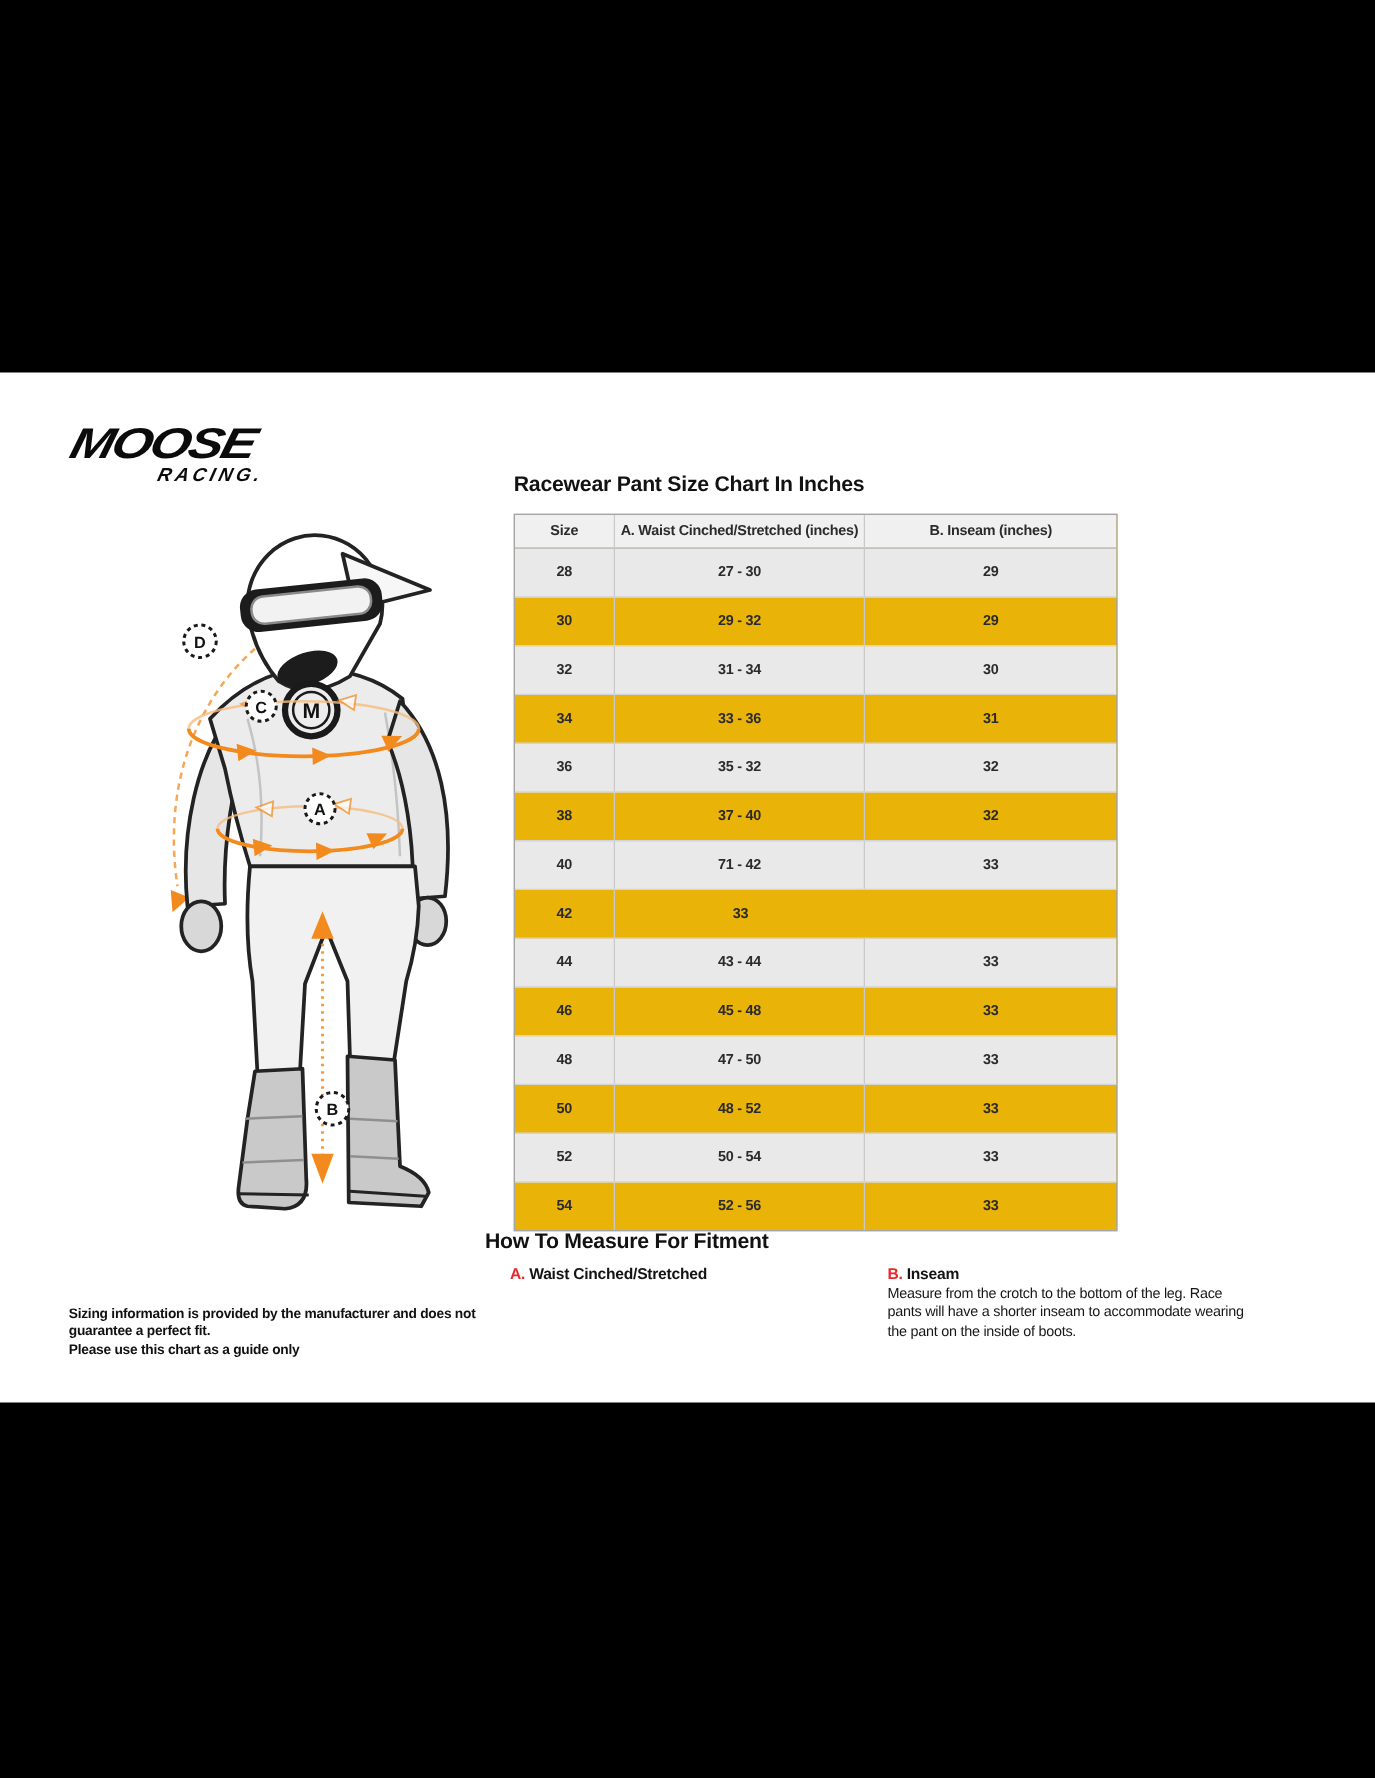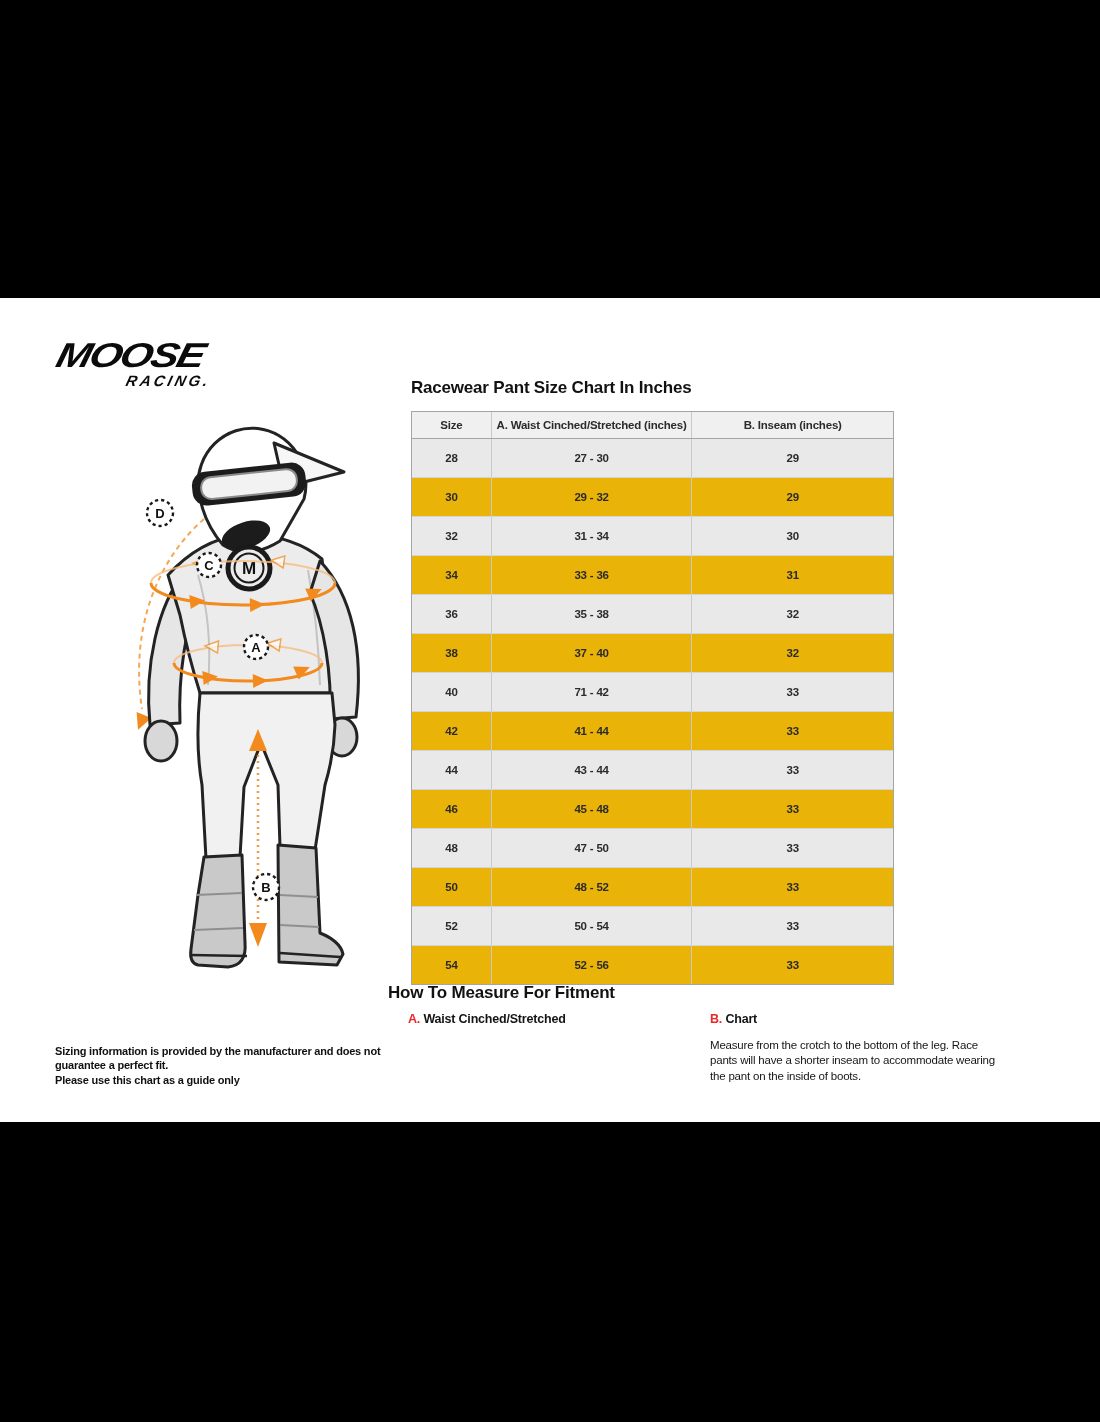--- a/index.html
+++ b/index.html
@@ -25,21 +25,21 @@
   .td{font-size:11.5px;font-weight:bold;color:#2b2b2b;line-height:38px;text-align:center;letter-spacing:-0.2px;}
   .col-size{width:79px;border-right:1px solid #c9c9c9;}
   .col-waist{width:200px;border-right:1px solid #c9c9c9;}
   .col-inseam{width:201px;}
 
   
   .howto-title{position:absolute;left:388px;top:685px;font-size:17px;font-weight:bold;color:#121212;letter-spacing:-0.2px;}
   .measure-col{position:absolute;top:714px;}
   .measure-col.a{left:408px;width:292px;}
   .measure-col.b{left:710px;width:286px;}
-  .measure-head{font-size:12.5px;font-weight:bold;color:#141414;margin-bottom:12px;letter-spacing:-0.2px;}
+  .measure-head{font-size:12.5px;font-weight:bold;color:#141414;margin-bottom:2px;letter-spacing:-0.2px;}
   .measure-letter{color:#e8282b;}
   .measure-body{font-size:11.5px;color:#161616;line-height:1.33;letter-spacing:-0.2px;}
 
   
   .disclaimer{position:absolute;left:55px;top:746px;width:360px;font-size:11px;font-weight:bold;
               color:#111;line-height:1.3;letter-spacing:-0.2px;}
 
   
   .figure{position:absolute;left:128px;top:127px;width:270px;height:550px;}
   .ann{stroke:#f28a1e;}
@@ -177,39 +177,38 @@
           </div>
 
           <div class="tr">
             <div class="td col-size">34</div>
             <div class="td col-waist">33 - 36</div>
             <div class="td col-inseam">31</div>
           </div>
 
           <div class="tr">
             <div class="td col-size">36</div>
-            <div class="td col-waist">35 - 38</div>
+            <div class="td col-waist">35 - 32</div>
             <div class="td col-inseam">32</div>
           </div>
 
           <div class="tr">
             <div class="td col-size">38</div>
             <div class="td col-waist">37 - 40</div>
             <div class="td col-inseam">32</div>
           </div>
 
           <div class="tr">
             <div class="td col-size">40</div>
             <div class="td col-waist">71 - 42</div>
             <div class="td col-inseam">33</div>
           </div>
 
           <div class="tr">
             <div class="td col-size">42</div>
-            <div class="td col-waist">41 - 44</div>
             <div class="td col-inseam">33</div>
           </div>
 
           <div class="tr">
             <div class="td col-size">44</div>
             <div class="td col-waist">43 - 44</div>
             <div class="td col-inseam">33</div>
           </div>
 
           <div class="tr">
@@ -249,21 +248,21 @@
     <div class="measure-col a">
       <div class="measure-head">
         <span class="measure-letter">A.</span>
         <span>Waist Cinched/Stretched</span>
       </div>
     </div>
 
     <div class="measure-col b">
       <div class="measure-head">
         <span class="measure-letter">B.</span>
-        <span>Chart</span>
+        <span>Inseam</span>
       </div>
       <div class="measure-body">Measure from the crotch to the bottom of the leg. Race pants will have a shorter inseam to accommodate wearing the pant on the inside of boots.</div>
     </div>
 
     <div class="disclaimer">
       <div>Sizing information is provided by the manufacturer and does not guarantee a perfect fit.</div>
       <div>Please use this chart as a guide only</div>
     </div>
 
   </div>

